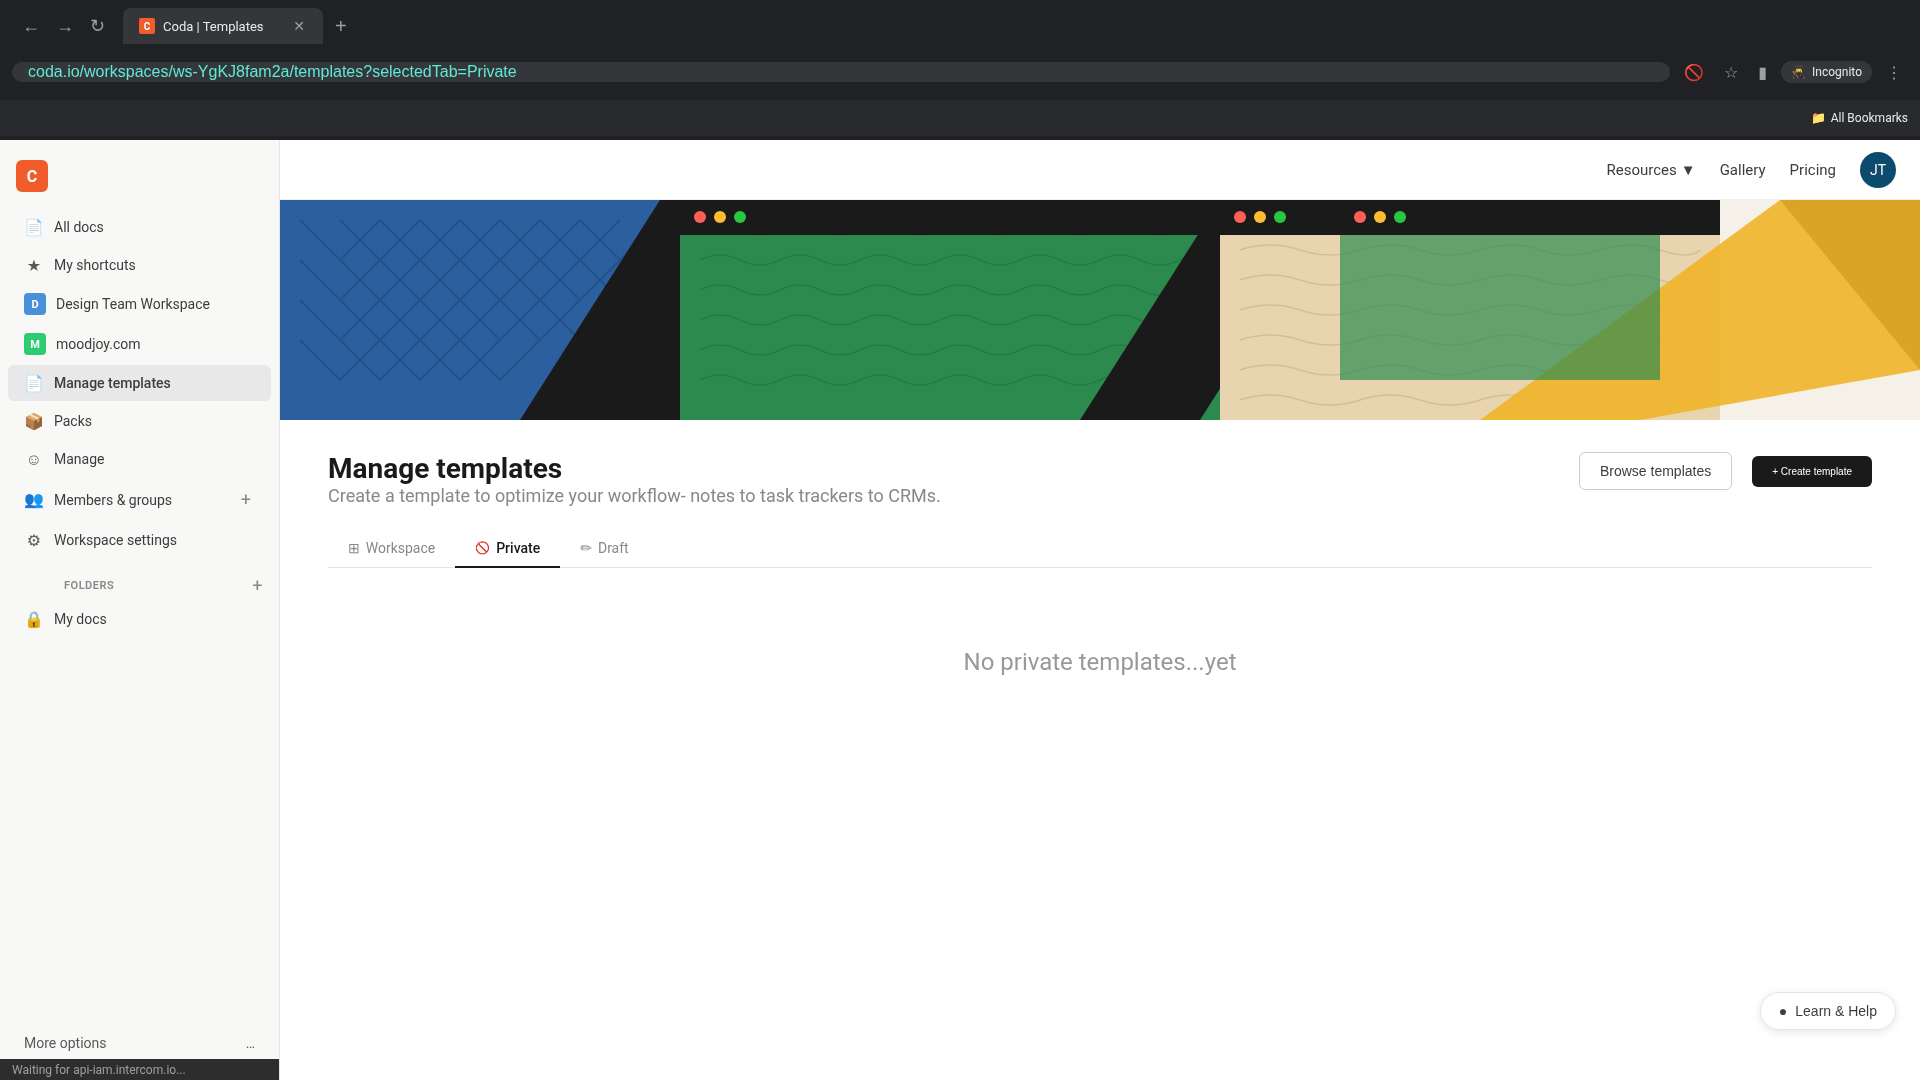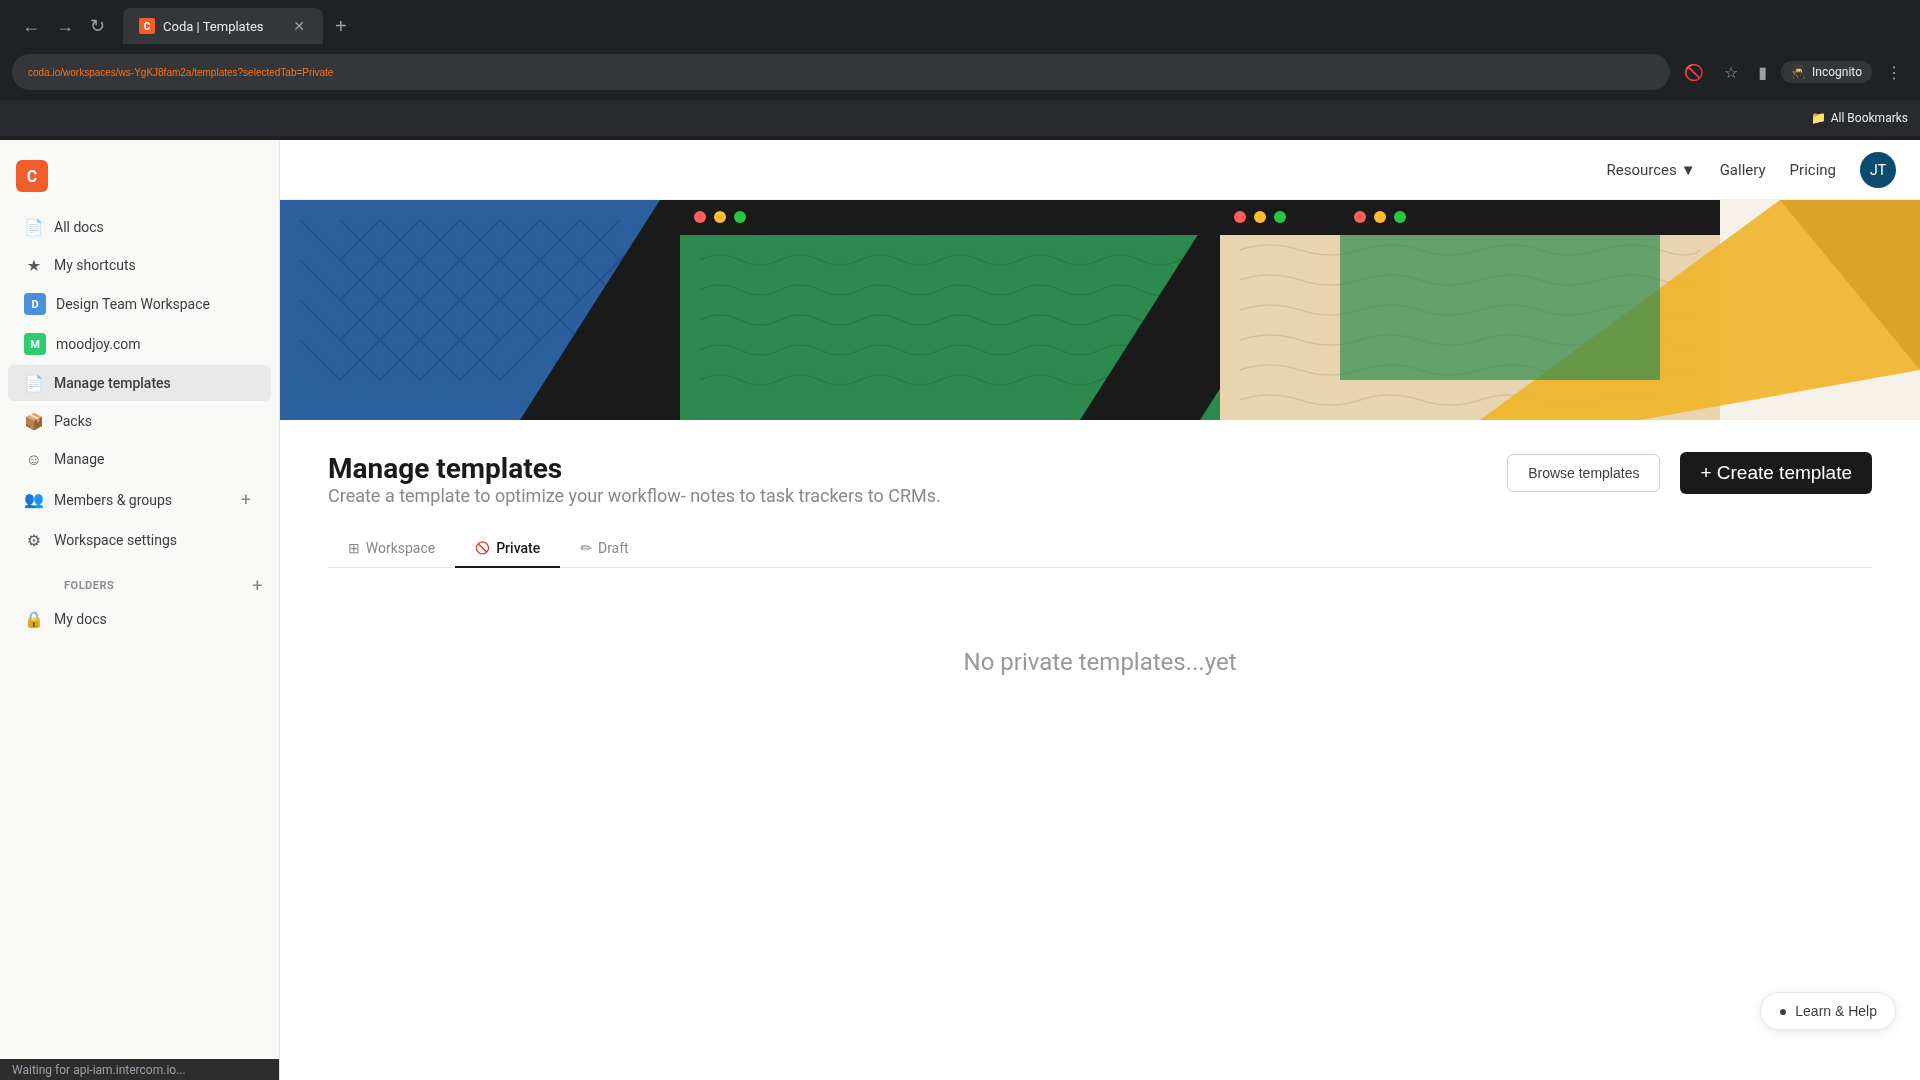--- a/index.html
+++ b/index.html
@@ -81,23 +81,23 @@
       padding: 6px 12px;
       background: #202124;
       height: 56px;
     }
     .address-bar-input {
       flex: 1;
       background: #35363a;
       border: none;
       border-radius: 20px;
       padding: 8px 16px;
-      color: #f97316;
-      font-size: 10px;
-      height: 36px;
+      color: #5eead4;
+      font-size: 16px;
+      height: 20px;
       outline: none;
     }
     .browser-actions {
       display: flex;
       align-items: center;
       gap: 8px;
       color: #9aa0a6;
     }
     .browser-action-btn {
       background: none;
@@ -360,21 +360,21 @@
       font-weight: 500;
     }
     .btn-primary {
       display: flex;
       align-items: center;
       gap: 8px;
       padding: 10px 20px;
       border: none;
       border-radius: 6px;
       background: #1a1a1a;
-      font-size: 19px;
+      font-size: 10px;
       cursor: pointer;
       color: white;
       font-weight: 500;
     }
 
     
     .tabs {
       display: flex;
       align-items: center;
       gap: 0;
@@ -530,20 +530,26 @@
     <div class="sidebar-section">
       <span>FOLDERS</span>
       <span class="add-btn">+</span>
     </div>
 
     <div class="sidebar-item">
       <div class="item-icon">🔒</div>
       <span class="sidebar-item-label">My docs</span>
     </div>
 
+    <div class="sidebar-bottom">
+      <div class="more-options">
+        <span>More options</span>
+        <span style="margin-left:auto;">…</span>
+      </div>
+    </div>
 
     <div class="status-bar">
       <span>Waiting for api-iam.intercom.io...</span>
     </div>
   </div>
 
   <div class="main-content">
 
     <div class="top-nav">
       <div class="top-nav-resources">

